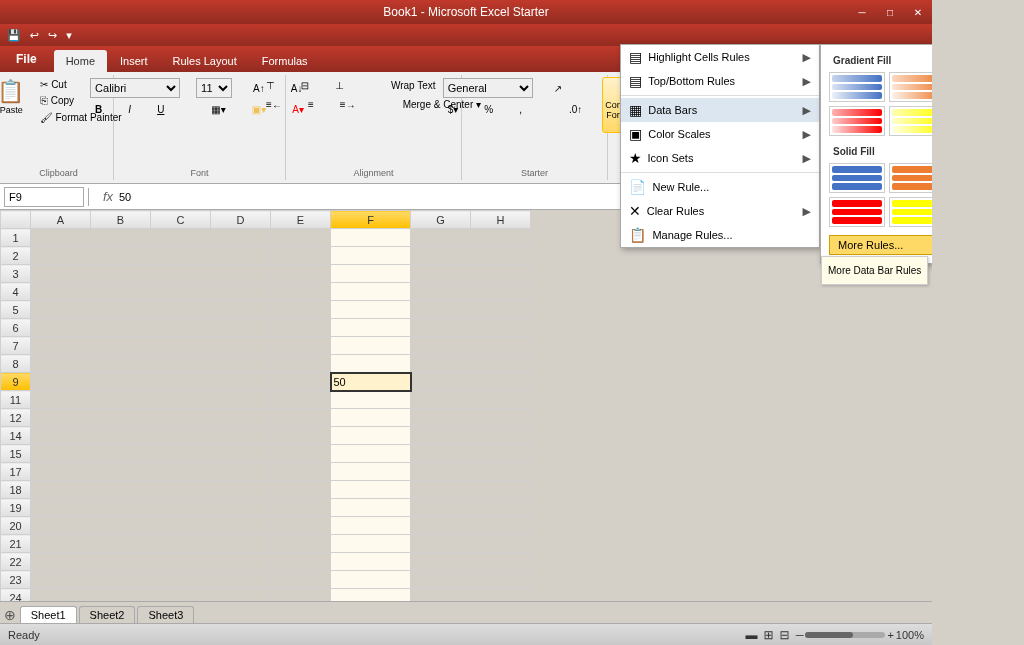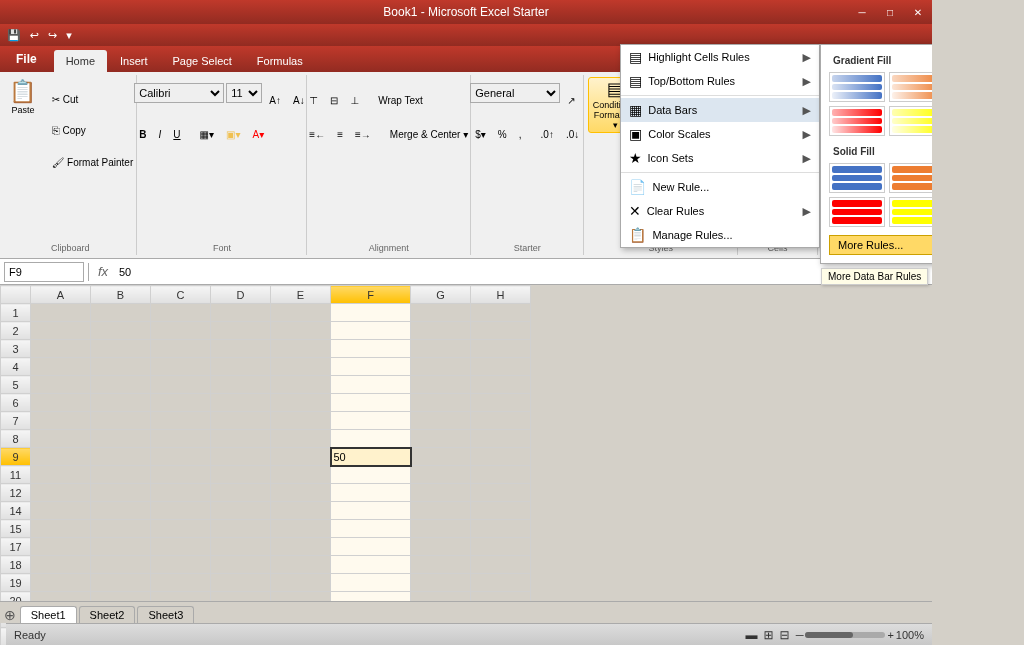--- a/index.html
+++ b/index.html
@@ -113,21 +113,21 @@
     .ribbon-group-label {
       font-size: 9px;
       color: #666;
       margin-top: auto;
       padding-top: 2px;
     }
 
     .ribbon-row {
       display: flex;
       align-items: center;
-      gap: 2px;
+      gap: 16px;
       margin: 1px 0;
     }
 
     
     .formula-bar {
       display: flex;
       align-items: center;
       background: white;
       border-bottom: 1px solid #aaa;
       padding: 2px 4px;
@@ -144,21 +144,21 @@
     .formula-divider {
       width: 1px;
       height: 18px;
       background: #aaa;
     }
     .fx-label {
       font-style: italic;
       font-size: 13px;
       color: #666;
       width: 20px;
-      text-align: center;
+      text-align: right;
     }
     .formula-input {
       flex: 1;
       border: none;
       outline: none;
       font-size: 11px;
       padding: 1px 2px;
     }
 
     
@@ -341,36 +341,35 @@
       width: 100%;
       text-align: left;
       margin-top: 4px;
     }
     .more-rules-btn.highlighted { background: #ffd966; border-color: #cca000; }
 
     .tooltip {
       position: absolute;
       background: #fffde7;
       border: 1px solid #ccc;
-      padding: 2px 6px;
+      padding: 8px 6px;
       font-size: 10px;
       z-index: 300;
       box-shadow: 1px 1px 3px rgba(0,0,0,0.2);
     }
 
     
     .small-btn {
       font-size: 10px;
       padding: 1px 4px;
       cursor: pointer;
       border: 1px solid transparent;
       background: transparent;
       border-radius: 2px;
       white-space: nowrap;
-      margin-top: 15px;
     }
 
     .font-select {
       width: 90px;
       height: 20px;
       font-size: 11px;
       border: 1px solid #aaa;
     }
     .size-select {
       width: 36px;
@@ -436,21 +435,21 @@
     <div class="qa-btn">↩</div>
     <div class="qa-btn">↪</div>
     <div class="qa-btn">▾</div>
   </div>
 
   <div class="ribbon">
     <div class="ribbon-tabs">
       <div class="file-btn">File</div>
       <div class="ribbon-tab active">Home</div>
       <div class="ribbon-tab">Insert</div>
-      <div class="ribbon-tab">Page Select</div>
+      <div class="ribbon-tab">Rules Layout</div>
       <div class="ribbon-tab">Formulas</div>
     </div>
 
     <div class="ribbon-content">
 
       <div class="ribbon-group">
         <div style="display:flex; gap:3px; flex:1; align-items:flex-start;">
           <div class="big-ribbon-btn">
             <div class="icon">📋</div>
             <div class="label">Paste</div>
@@ -841,21 +840,21 @@
 
   <div style="position:absolute; bottom:22px; left:0; right:0;">
     <div class="sheet-tabs">
       <div style="font-size:14px; cursor:pointer; margin-right:4px; color:#555;">⊕</div>
       <div class="sheet-tab active">Sheet1</div>
       <div class="sheet-tab">Sheet2</div>
       <div class="sheet-tab">Sheet3</div>
     </div>
   </div>
 
-  <div class="status-bar" style="position:absolute; bottom:0; left:6px; right:0;gap:12px;">
+  <div class="status-bar" style="position:absolute; bottom:0; left:0; right:0;gap:12px;">
     <span>Ready</span>
     <div style="display:flex; align-items:center; gap:6px;">
       <div style="cursor:pointer; font-size:12px;">▬</div>
       <div style="cursor:pointer; font-size:12px;">⊞</div>
       <div style="cursor:pointer; font-size:12px;">⊟</div>
       <div style="display:flex; align-items:center; gap:2px;">
         <div style="cursor:pointer;">─</div>
         <div style="width:80px; height:6px; background:#aaa; border-radius:3px;">
           <div style="width:60%; height:100%; background:#666; border-radius:3px;"></div>
         </div>

